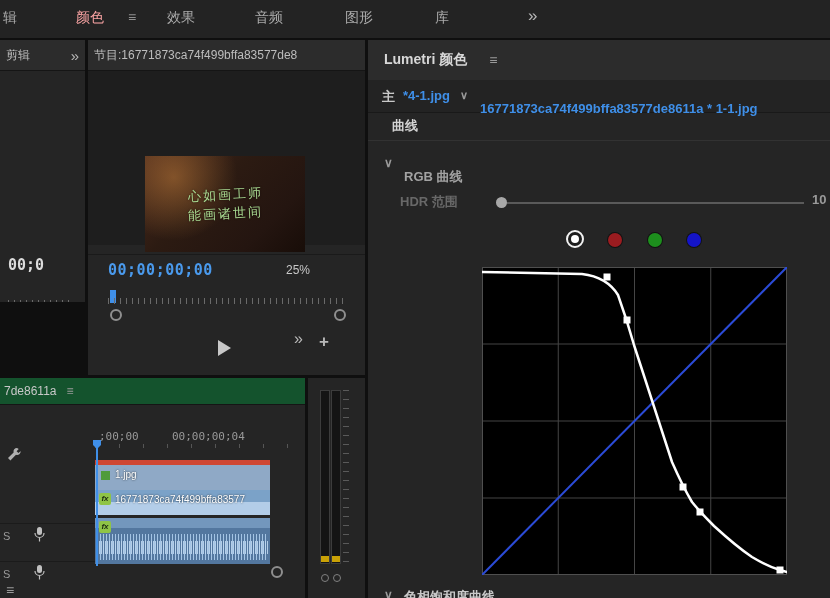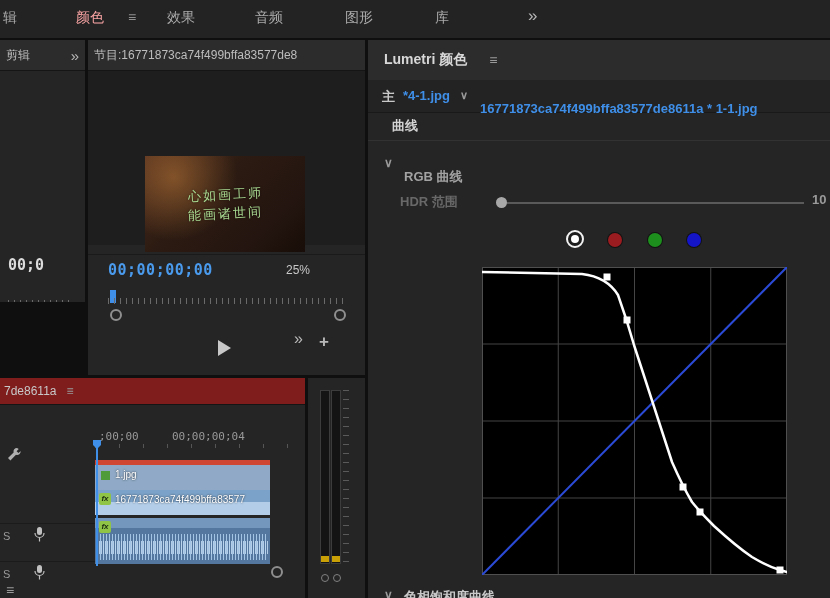--- a/index.html
+++ b/index.html
@@ -48,21 +48,21 @@
   .ring{position:absolute;width:8px;height:8px;border:2px solid #8f8f8f;border-radius:50%;background:transparent;}
   .pr-ring-l{left:22px;top:269px;}
   .pr-ring-r{left:246px;top:269px;}
   .play-btn{position:absolute;left:130px;top:300px;width:0;height:0;
             border-left:13px solid #c8c8c8;border-top:8px solid transparent;border-bottom:8px solid transparent;}
   .pr-ovf{position:absolute;left:206px;top:290px;font-size:16px;color:#b8b8b8;}
   .pr-add{position:absolute;left:231px;top:292px;font-size:17px;color:#b8b8b8;font-weight:bold;}
 
   
   .timeline{left:0;top:378px;width:305px;height:220px;}
-  .tl-head{height:26px;background:#7f1d1d;border-bottom:1px solid #151515;display:flex;align-items:center;
+  .tl-head{height:26px;background:#14532d;border-bottom:1px solid #151515;display:flex;align-items:center;
            font-size:12px;color:#c8c8c8;padding:0 4px;}
   .tl-head .pm{margin-left:10px;color:#9a9a9a;}
   .tl-ruler-txt{position:absolute;top:52px;font:11px "DejaVu Sans Mono",monospace;color:#9a9a9a;}
   .rt1{left:99px}.rt2{left:172px}
   .tl-ticks{position:absolute;left:95px;right:12px;top:66px;height:4px;
             background:repeating-linear-gradient(90deg,#555 0 1px,transparent 1px 24px);}
   .tl-ph-marker{position:absolute;left:93px;top:62px;width:8px;height:9px;background:#3f8fe8;
                 clip-path:polygon(0 0,100% 0,100% 55%,50% 100%,0 55%);}
   .tl-ph-line{position:absolute;left:96px;top:70px;width:2px;height:118px;background:#3f8fe8;}
   .hline{position:absolute;left:0;width:95px;border-top:1px solid #1b1b1b;}

